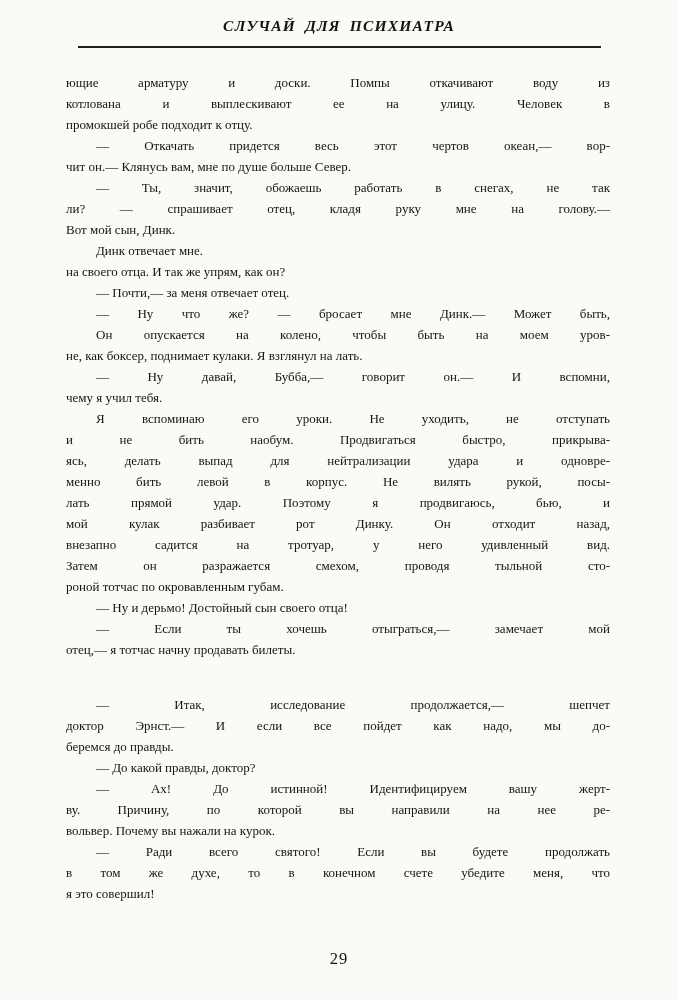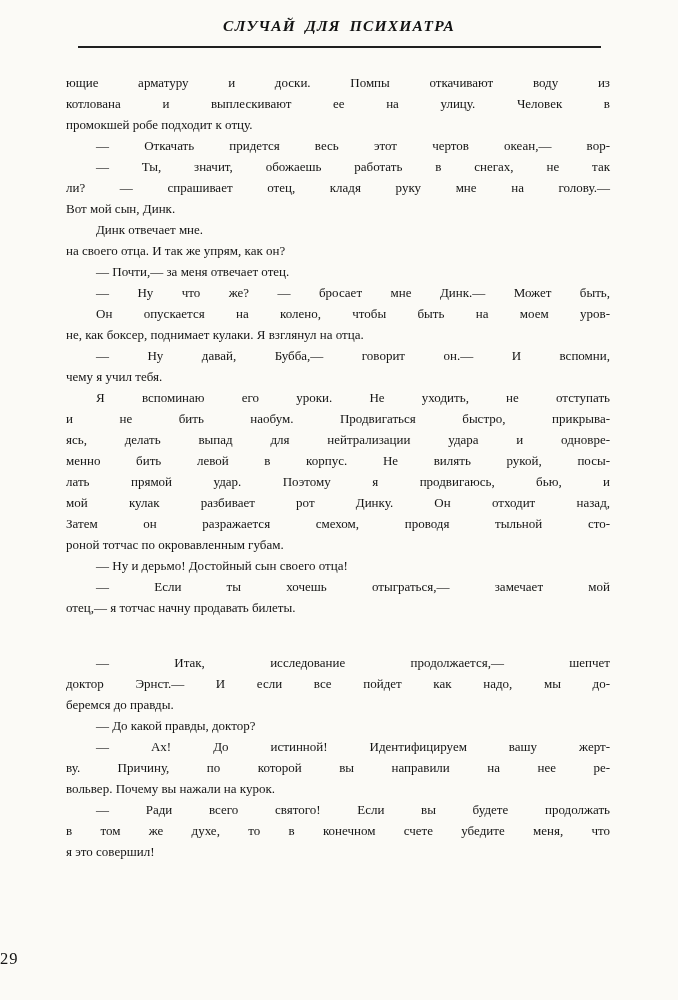--- a/index.html
+++ b/index.html
@@ -62,20 +62,21 @@
     white-space: normal;
   }
   .line.indent {
     text-indent: 30px;
   }
   .page-number {
     position: absolute;
     top: 949px;
     left: 0;
     width: 100%;
+    text-align: center;
     font-size: 16.5px;
     letter-spacing: 1px;
   }
 </style>
 </head>
 <body>
 
 <div class="page">
   <div class="running-header">
     <span class="running-header-title">СЛУЧАЙ ДЛЯ ПСИХИАТРА</span>
@@ -84,53 +85,55 @@
 
   <div class="text-column">
       <div class="section">
         <div class="paragraph">
           <div class="line">ющие арматуру и доски. Помпы откачивают воду из</div>
           <div class="line">котлована и выплескивают ее на улицу. Человек в</div>
           <div class="line last">промокшей робе подходит к отцу.</div>
         </div>
         <div class="paragraph">
           <div class="line indent">— Откачать придется весь этот чертов океан,— вор-</div>
+          <div class="line last">чит он.— Клянусь вам, мне по душе больше Север.</div>
         </div>
         <div class="paragraph">
           <div class="line indent">— Ты, значит, обожаешь работать в снегах, не так</div>
           <div class="line">ли? — спрашивает отец, кладя руку мне на голову.—</div>
           <div class="line last">Вот мой сын, Динк.</div>
         </div>
         <div class="paragraph">
           <div class="line last indent">Динк отвечает мне.</div>
         </div>
         <div class="paragraph">
           <div class="line last">на своего отца. И так же упрям, как он?</div>
         </div>
         <div class="paragraph">
           <div class="line last indent">— Почти,— за меня отвечает отец.</div>
         </div>
         <div class="paragraph">
           <div class="line indent">— Ну что же? — бросает мне Динк.— Может быть,</div>
         </div>
         <div class="paragraph">
           <div class="line indent">Он опускается на колено, чтобы быть на моем уров-</div>
-          <div class="line last">не, как боксер, поднимает кулаки. Я взглянул на отца.</div>
+          <div class="line last">не, как боксер, поднимает кулаки. Я взглянул на лать.</div>
         </div>
         <div class="paragraph">
           <div class="line indent">— Ну давай, Бубба,— говорит он.— И вспомни,</div>
           <div class="line last">чему я учил тебя.</div>
         </div>
         <div class="paragraph">
           <div class="line indent">Я вспоминаю его уроки. Не уходить, не отступать</div>
           <div class="line">и не бить наобум. Продвигаться быстро, прикрыва-</div>
           <div class="line">ясь, делать выпад для нейтрализации удара и одновре-</div>
           <div class="line">менно бить левой в корпус. Не вилять рукой, посы-</div>
           <div class="line">лать прямой удар. Поэтому я продвигаюсь, бью, и</div>
           <div class="line">мой кулак разбивает рот Динку. Он отходит назад,</div>
+          <div class="line">внезапно садится на тротуар, у него удивленный вид.</div>
           <div class="line">Затем он разражается смехом, проводя тыльной сто-</div>
           <div class="line last">роной тотчас по окровавленным губам.</div>
         </div>
         <div class="paragraph">
           <div class="line last indent">— Ну и дерьмо! Достойный сын своего отца!</div>
         </div>
         <div class="paragraph">
           <div class="line indent">— Если ты хочешь отыграться,— замечает мой</div>
           <div class="line last">отец,— я тотчас начну продавать билеты.</div>
         </div>

